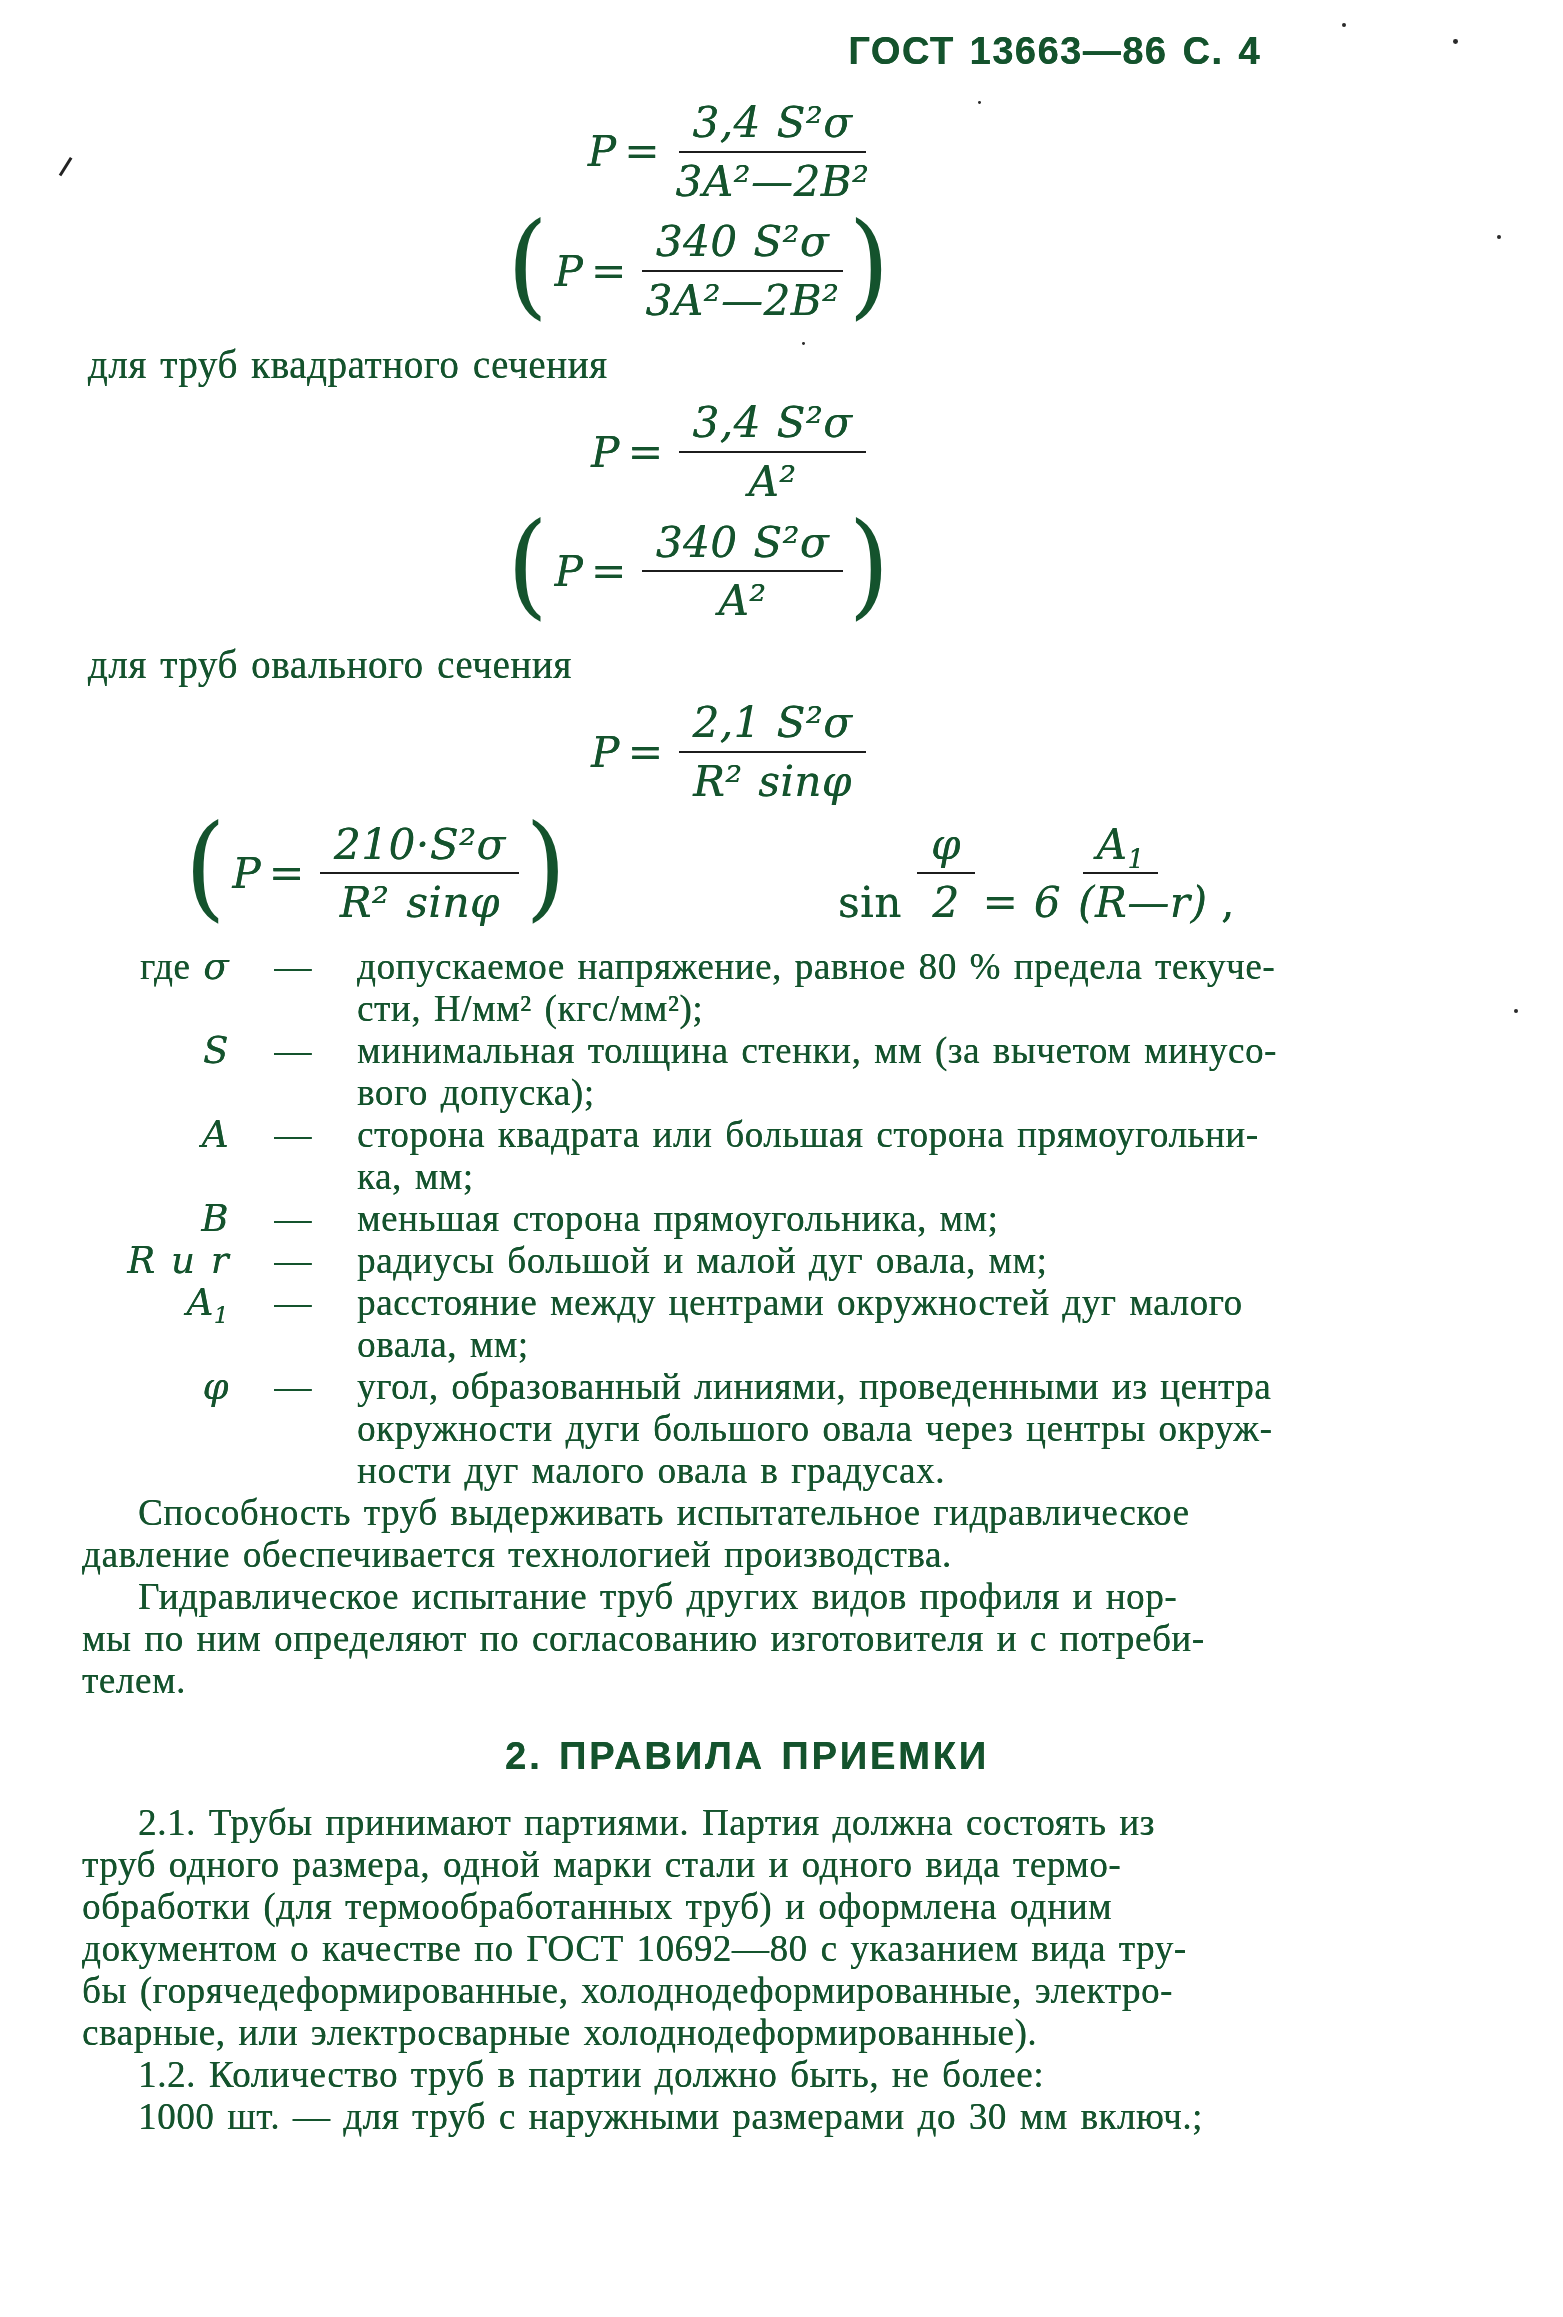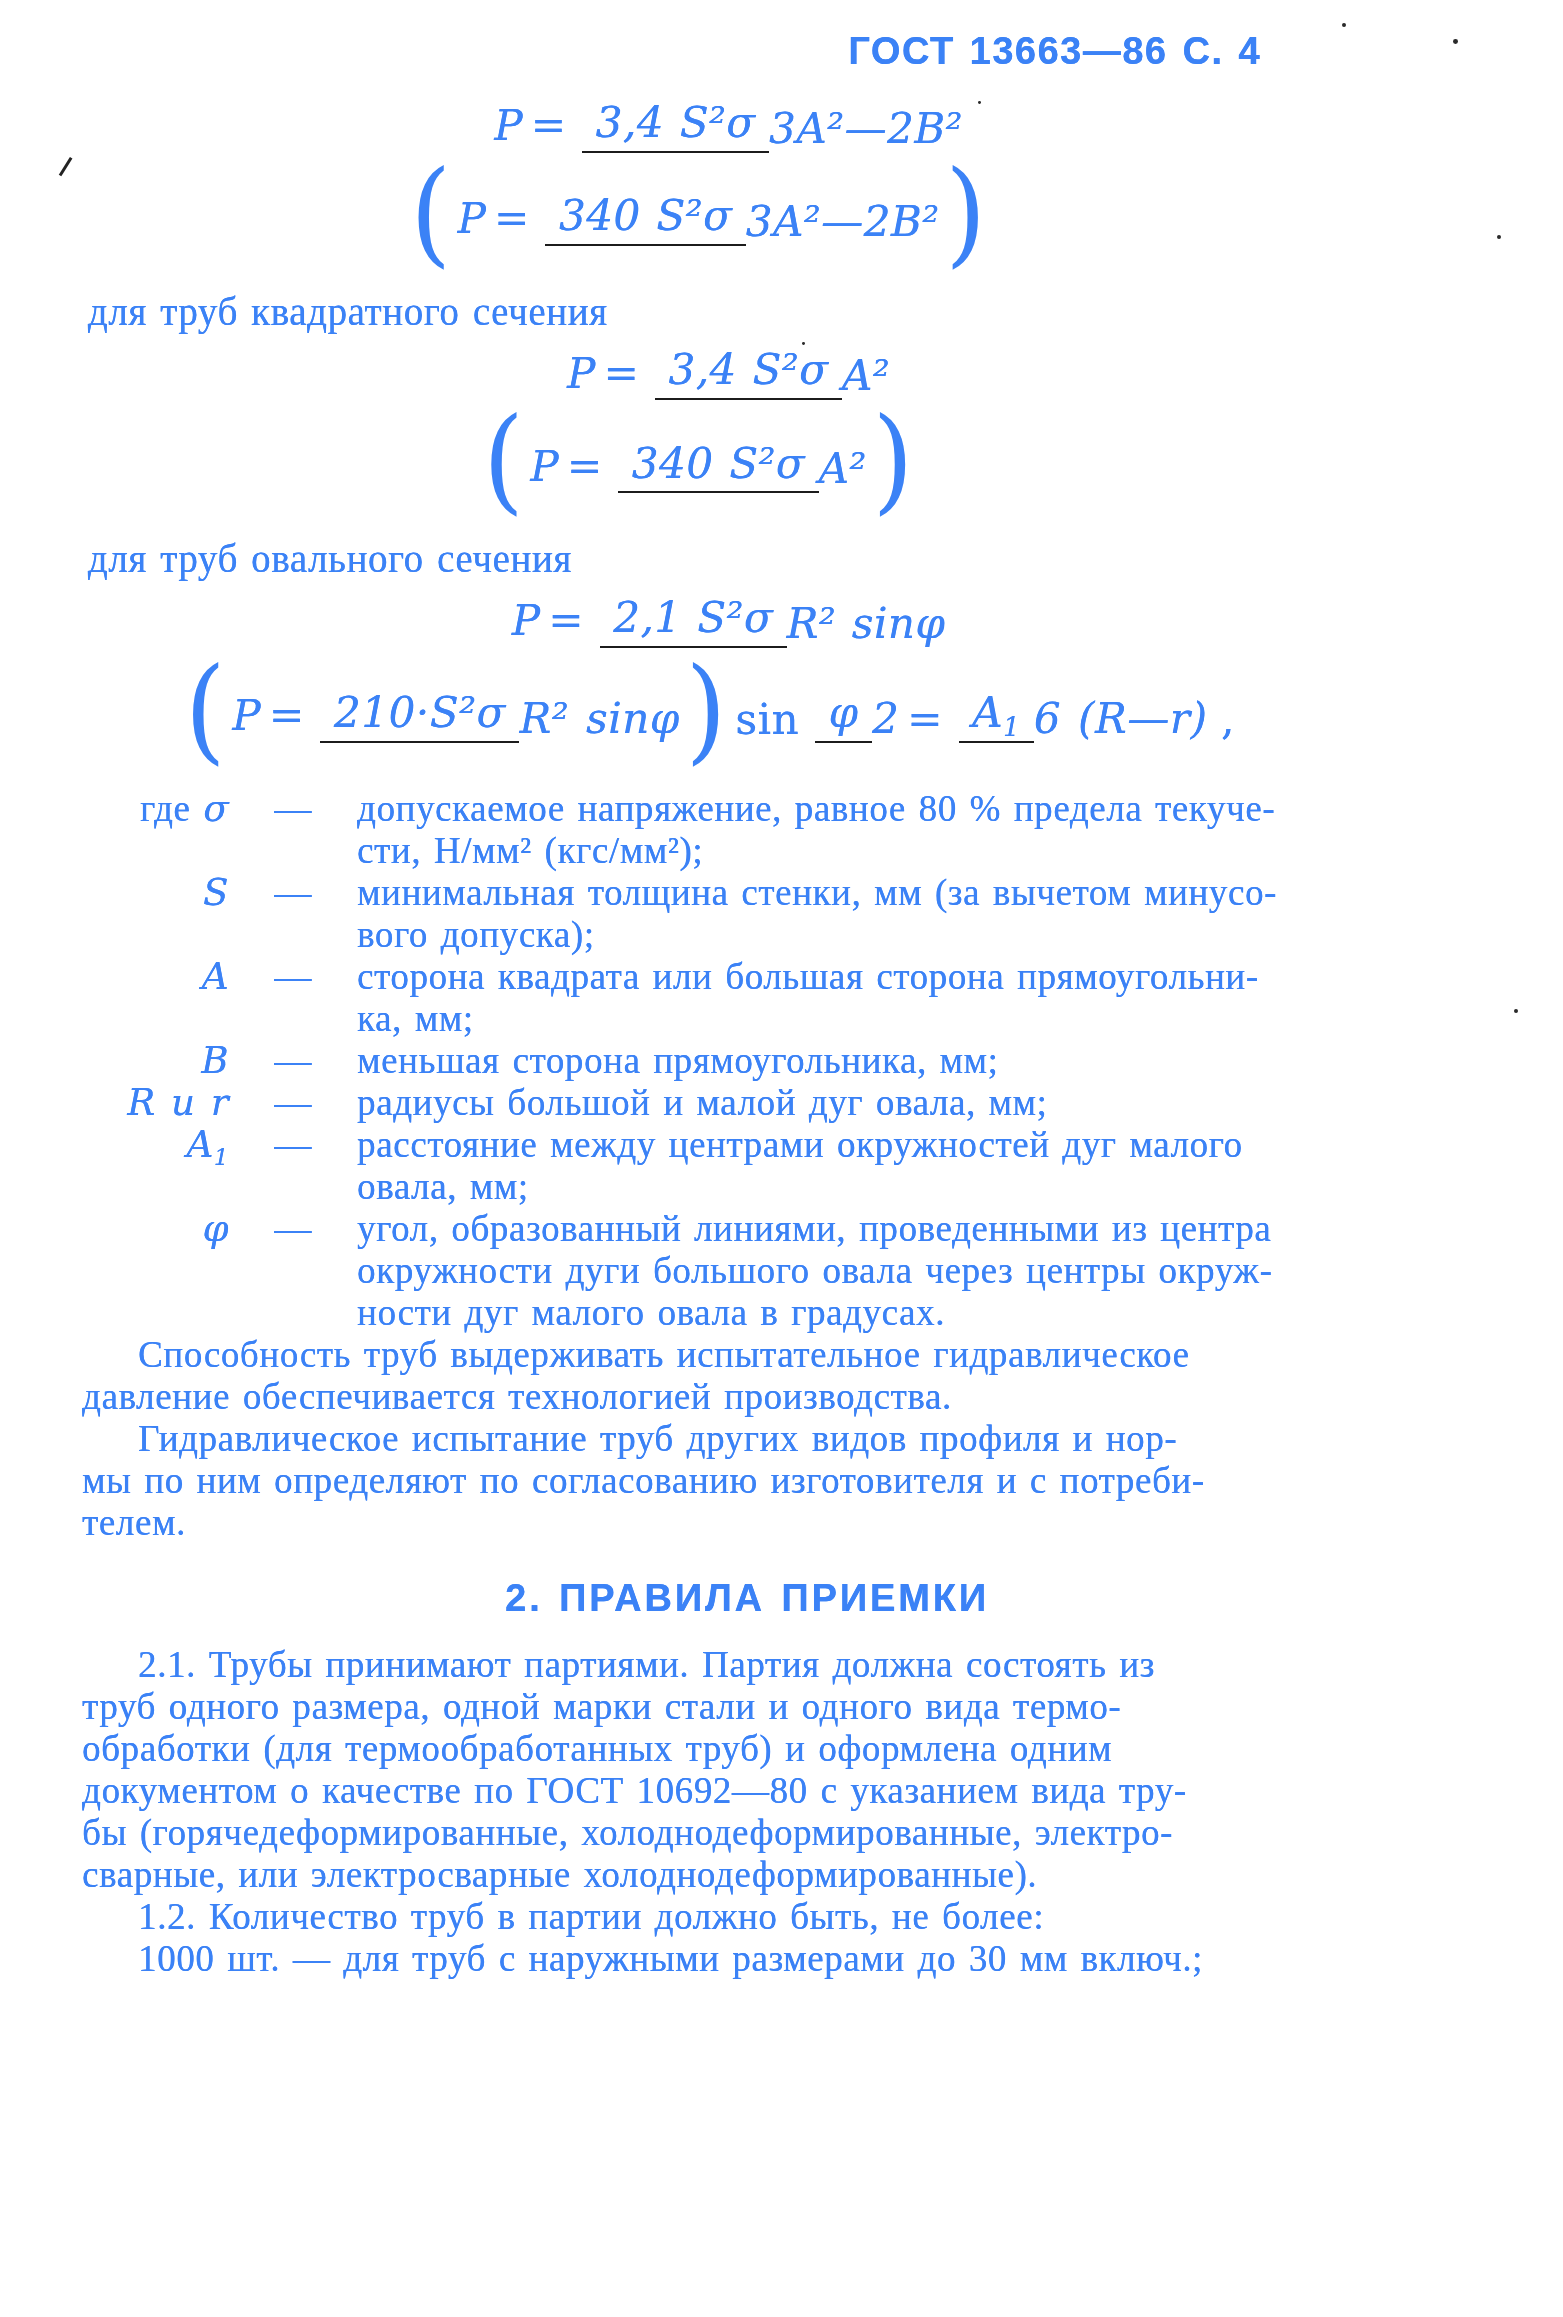--- a/index.html
+++ b/index.html
@@ -1,21 +1,21 @@
 <!DOCTYPE html>
 <html><head>
 <meta charset="utf-8">
 <style>
   html,body{margin:0;padding:0;background:#e8e8e4;}
   .page{
     position:relative;
     width:1563px;height:2317px;
     margin:0 auto;
     background:#ffffff;
-    color:#3b82f6;
+    color:#14532d;
     box-sizing:border-box;
     padding:29px 64px 6px 82px;
     font-family:"Liberation Serif","DejaVu Serif",serif;
     font-size:37px;line-height:42px;
     letter-spacing:0.6px;word-spacing:2.9px;
     text-shadow:0.3px 0 0 currentColor;
     overflow:hidden;
   }
   
   .header{
@@ -27,21 +27,21 @@
   .frow{
     display:flex;justify-content:center;align-items:center;
     font-size:42px;line-height:47px;
     font-style:italic;
     font-family:"DejaVu Serif","Liberation Serif",serif;
     letter-spacing:0.5px;word-spacing:1.9px;
     margin:13.6px 0;
   }
   .fshift-main{padding-right:124px;}
   .fshift-alt{padding-right:184px;}
-  .frac{display:inline-flex;flex-direction:row;align-items:center;margin-left:7.8px;}
+  .frac{display:inline-flex;flex-direction:column;align-items:center;margin-left:7.8px;}
   .num{display:block;padding:0 13.6px 4.9px;border-bottom:2.9px solid #1c1c1c;text-align:center;}
   .den{display:block;padding-top:4.9px;text-align:center;}
   .feq{padding:0 7.8px;font-style:normal;}
   .fn{font-style:normal;padding-right:7.8px;}
   .ftail{font-style:normal;padding-left:13.6px;}
   .bigp{
     font-style:normal;font-size:105px;line-height:1;font-weight:400;
     transform:scaleY(1.08);padding:0 5.8px;position:relative;top:-5.8px;
     text-shadow:none;
   }

